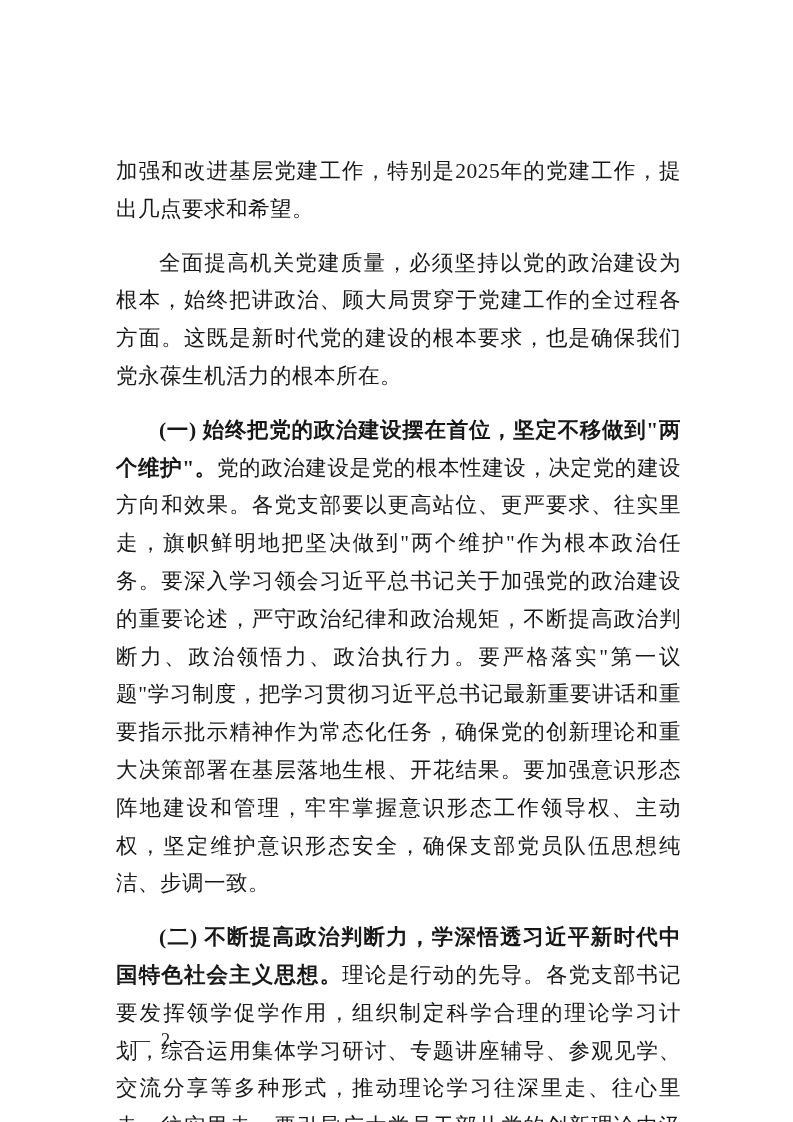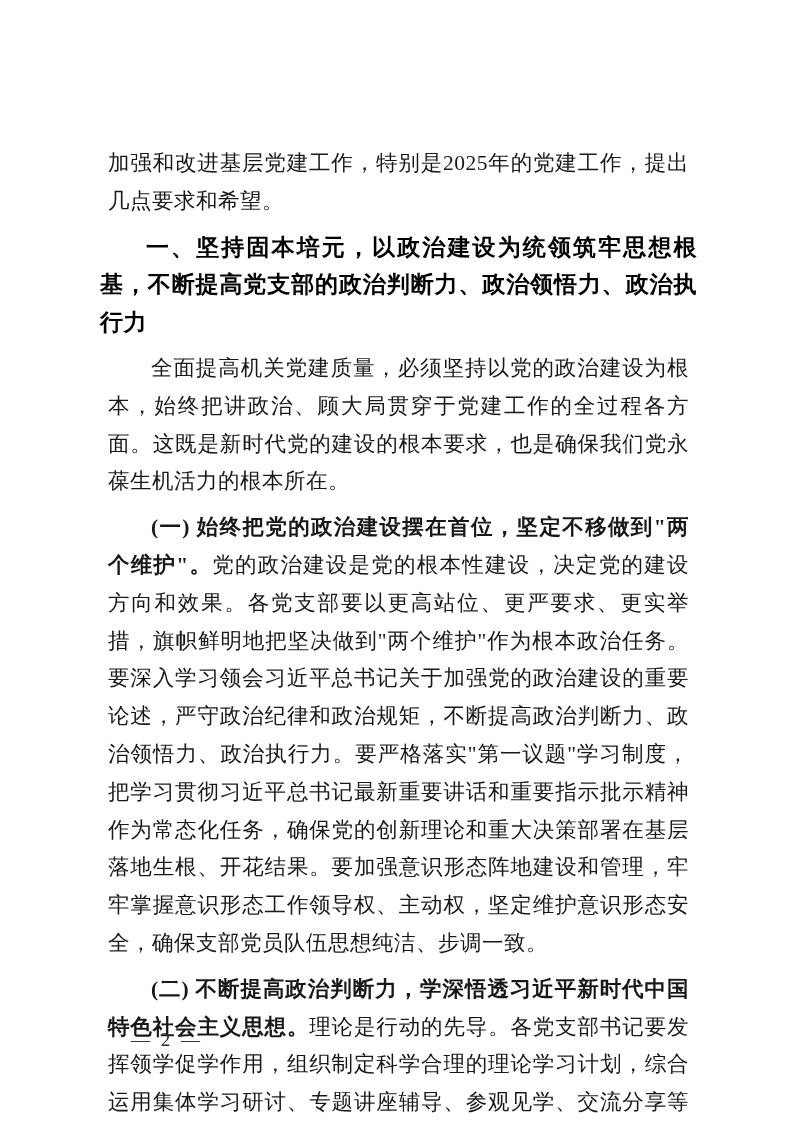--- a/index.html
+++ b/index.html
@@ -20,21 +20,21 @@
     position: absolute;
     left: 100px;
     top: 137px;
     width: 597px;
     font-size: 21.5px;
     line-height: 37.8px;
     text-align: justify;
     letter-spacing: 0.5px;
   }
   .content p {
-    margin: 8px;
+    margin: 16px;
     text-indent: 2em;
   }
   .content p.no-indent {
     text-indent: 0;
   }
   .section-heading {
     margin: 0;
     font-family: "Liberation Sans", "DejaVu Sans", sans-serif;
     font-weight: bold;
     font-size: 23px;
@@ -61,28 +61,27 @@
 </head>
 <body>
 
 <div class="page">
   <div class="content">
 
     <p class="no-indent">
       <span>加强和改进基层党建工作，特别是2025年的党建工作，提出几点要求和希望。</span>
     </p>
 
-    <h2 class="section-heading">一、坚持固本培元，以政治建设为统领筑牢思想根基，不断提高党支部的政治判断力、政治领悟力、政治执行力</h2>
 
     <p>
       <span>全面提高机关党建质量，必须坚持以党的政治建设为根本，始终把讲政治、顾大局贯穿于党建工作的全过程各方面。这既是新时代党的建设的根本要求，也是确保我们党永葆生机活力的根本所在。</span>
     </p>
 
     <p>
-      <span class="lead">(一) 始终把党的政治建设摆在首位，坚定不移做到"两个维护"。</span><span>党的政治建设是党的根本性建设，决定党的建设方向和效果。各党支部要以更高站位、更严要求、更实举措，旗帜鲜明地把坚决做到"两个维护"作为根本政治任务。要深入学习领会习近平总书记关于加强党的政治建设的重要论述，严守政治纪律和政治规矩，不断提高政治判断力、政治领悟力、政治执行力。要严格落实"第一议题"学习制度，把学习贯彻习近平总书记最新重要讲话和重要指示批示精神作为常态化任务，确保党的创新理论和重大决策部署在基层落地生根、开花结果。要加强意识形态阵地建设和管理，牢牢掌握意识形态工作领导权、主动权，坚定维护意识形态安全，确保支部党员队伍思想纯洁、步调一致。</span>
+      <span class="lead">(一) 始终把党的政治建设摆在首位，坚定不移做到"两个维护"。</span><span>党的政治建设是党的根本性建设，决定党的建设方向和效果。各党支部要以更高站位、更严要求、往实里走，旗帜鲜明地把坚决做到"两个维护"作为根本政治任务。要深入学习领会习近平总书记关于加强党的政治建设的重要论述，严守政治纪律和政治规矩，不断提高政治判断力、政治领悟力、政治执行力。要严格落实"第一议题"学习制度，把学习贯彻习近平总书记最新重要讲话和重要指示批示精神作为常态化任务，确保党的创新理论和重大决策部署在基层落地生根、开花结果。要加强意识形态阵地建设和管理，牢牢掌握意识形态工作领导权、主动权，坚定维护意识形态安全，确保支部党员队伍思想纯洁、步调一致。</span>
     </p>
 
     <p>
       <span class="lead">(二) 不断提高政治判断力，学深悟透习近平新时代中国特色社会主义思想。</span><span>理论是行动的先导。各党支部书记要发挥领学促学作用，组织制定科学合理的理论学习计划，综合运用集体学习研讨、专题讲座辅导、参观见学、交流分享等多种形式，推动理论学习往深里走、往心里走、往实里走。要引导广大党员干部从党的创新理论中汲取奋进力量，做到真学真懂、</span>
     </p>
 
   </div>
 
   <div class="page-number">— 2 —</div>
 </div>

